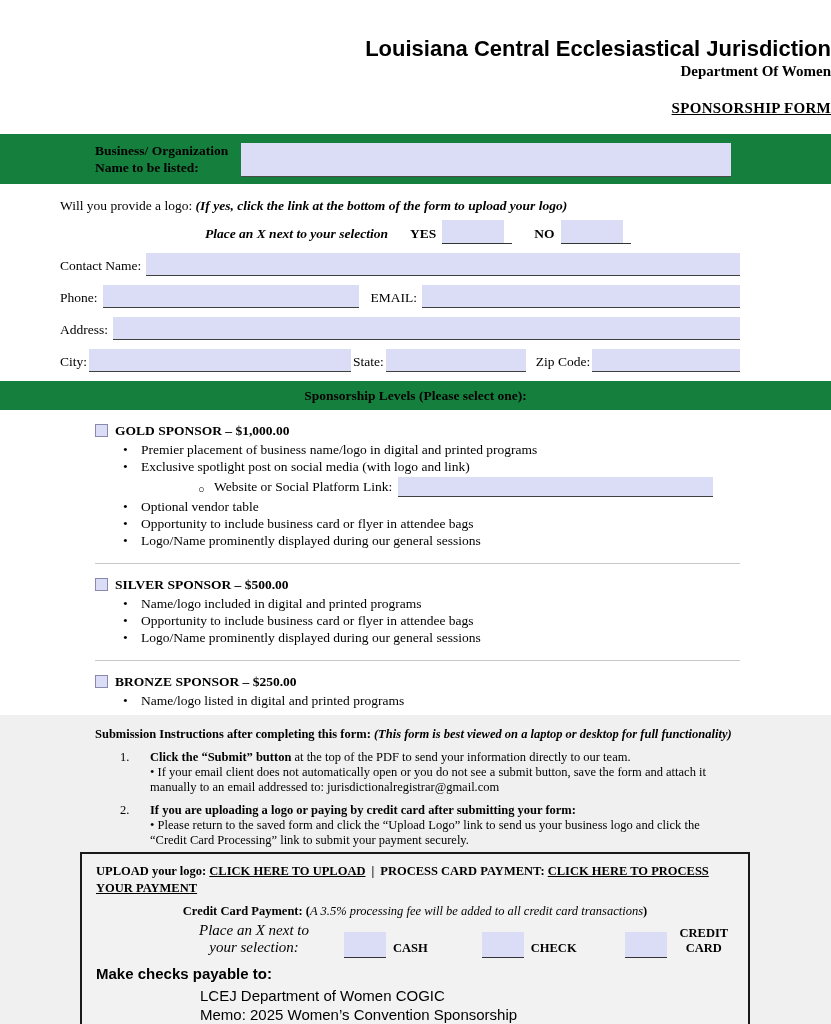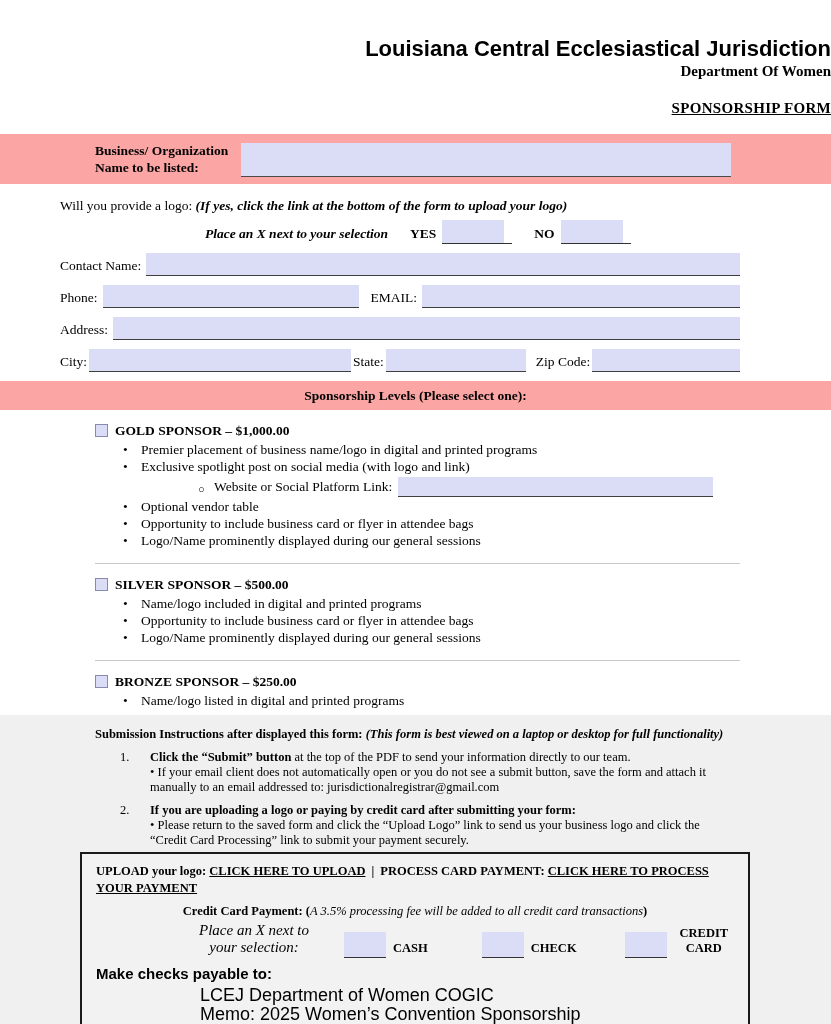--- a/index.html
+++ b/index.html
@@ -9,21 +9,21 @@
     overflow:hidden;
   }
   
   .header { text-align:right; padding-top:36px; }
   .h-title { font-family:"Liberation Sans", sans-serif; font-weight:bold; font-size:22px; line-height:26px; }
   .h-sub   { font-family:"Liberation Sans", sans-serif; font-size:15px; line-height:19px; }
   .h-dept  { font-weight:bold; font-size:15px; line-height:19px; }
   .h-form  { font-weight:bold; font-size:15px; line-height:19px; margin-top:18px; text-decoration:underline; letter-spacing:.3px; }
 
   
-  .band { background:#fca5a5; }
+  .band { background:#15803d; }
 
   
   .biz-band { margin-top:16px; padding:8px 0 7px; }
   .biz-row { display:flex; align-items:flex-end; margin:0 100px 0 95px; }
   .biz-label { width:146px; font-weight:bold; font-size:13.5px; line-height:17px; padding-bottom:1px; }
   .field { background:#dbdcf6; border-bottom:1px solid #3f3f3f; }
   .biz-field { flex:1; height:33px; border-bottom:1.5px solid #4a4a4a; }
 
   
   .logo-q { margin:13px 91px 0 60px; font-size:13.5px; line-height:17px; }
@@ -68,21 +68,21 @@
   .pb-line1 { font-size:12.5px; line-height:17px; font-weight:bold; margin-top:2px; }
   .link { color:#000000; text-decoration:underline; font-weight:bold; cursor:pointer; }
   .pb-sep { font-weight:bold; padding:0 6px; }
   .pb-line2 { text-align:center; font-size:12.5px; line-height:16px; margin-top:6px; }
   .pb-line3 { display:flex; align-items:flex-end; margin:3px 0 0 88px;text-align:center; }
   .pb-sel { font-style:italic; font-size:15px; padding-bottom:2px; }
   .pay-blank { display:inline-flex; flex-direction:column; align-items:center; border-bottom:1px solid #333; width:54px; margin-left:20px; }
   .pay-fill { width:42px; height:25px; background:#dbdcf6; }
   .pay-label { font-weight:bold; font-size:12.5px; margin-left:7px; padding-bottom:2px; }
   .checks-head { font-family:"Liberation Sans", sans-serif; font-weight:bold; font-size:15px; margin-top:7px; }
-  .checks-block { margin:4px 0 0 104px; font-family:"Liberation Sans", sans-serif; font-size:18px; line-height:19px; }
+  .checks-block { margin:4px 0 0 104px; font-family:"Liberation Sans", sans-serif; font-size:15px; line-height:19px; }
 </style>
 </head>
 <body>
 
 <div class="page">
 
   <div class="header">
     <div class="h-title">Louisiana Central Ecclesiastical Jurisdiction</div>
     <div class="h-dept">Department Of Women</div>
     <div class="h-form">SPONSORSHIP FORM</div>
@@ -206,21 +206,21 @@
       <div class="sp-li">
           <span class="marker">•</span>
           <span>Name/logo listed in digital and printed programs</span>
         </div>
     </div>
   </div>
 
   <div class="bottom">
 
     <div class="instr-head">
-      <span>Submission Instructions after displayed this form: </span><span class="bi">(This form is best viewed on a laptop or desktop for full functionality)</span>
+      <span>Submission Instructions after completing this form: </span><span class="bi">(This form is best viewed on a laptop or desktop for full functionality)</span>
     </div>
 
     <div class="instr-item">
       <span class="instr-num">1.</span>
       <span class="instr-body">
         <span class="b">Click the “Submit” button</span><span> at the top of the PDF to send your information directly to our team.</span><br>
         <span>• If your email client does not automatically open or you do not see a submit button, save the form and attach it manually to an email addressed to: jurisdictionalregistrar@gmail.com</span>
       </span>
     </div>
 

